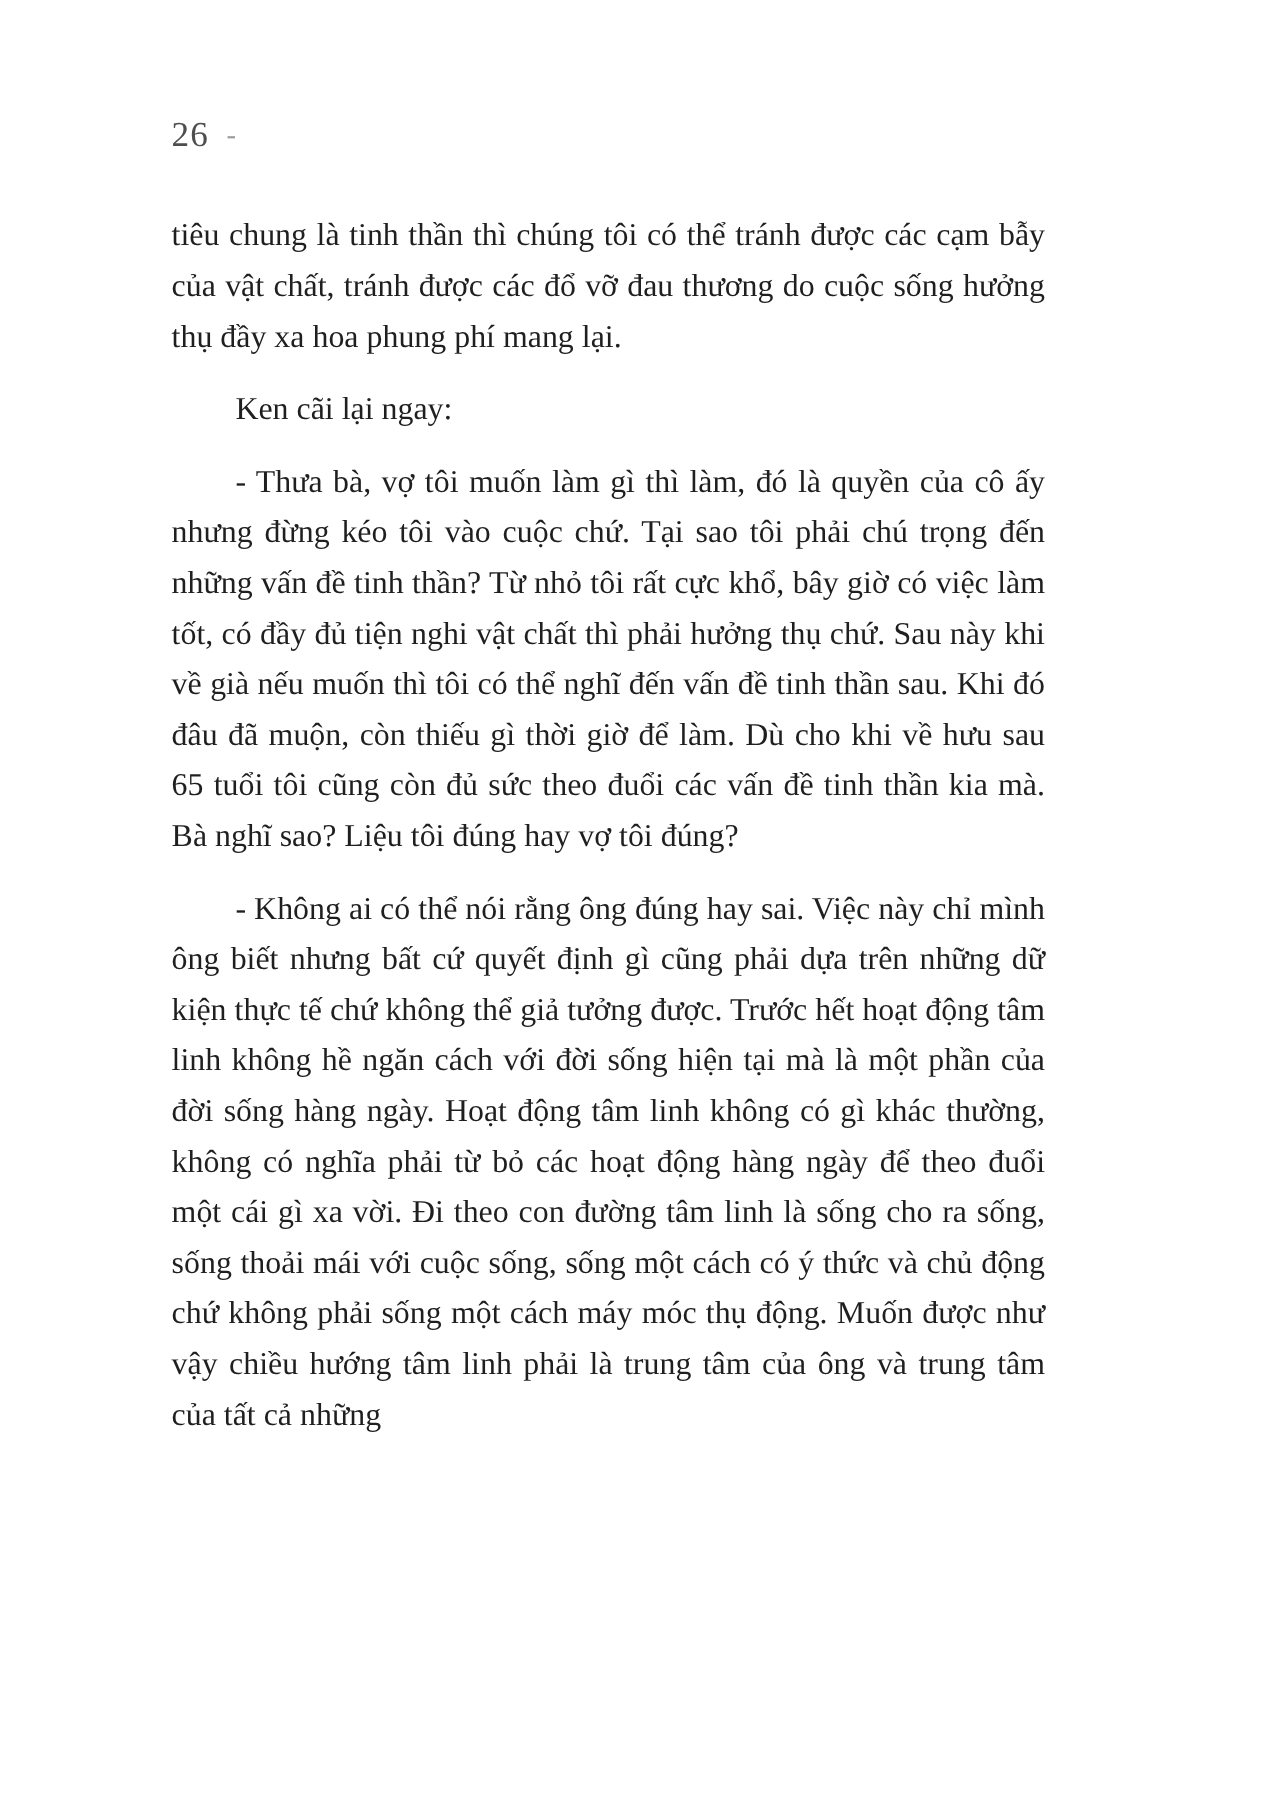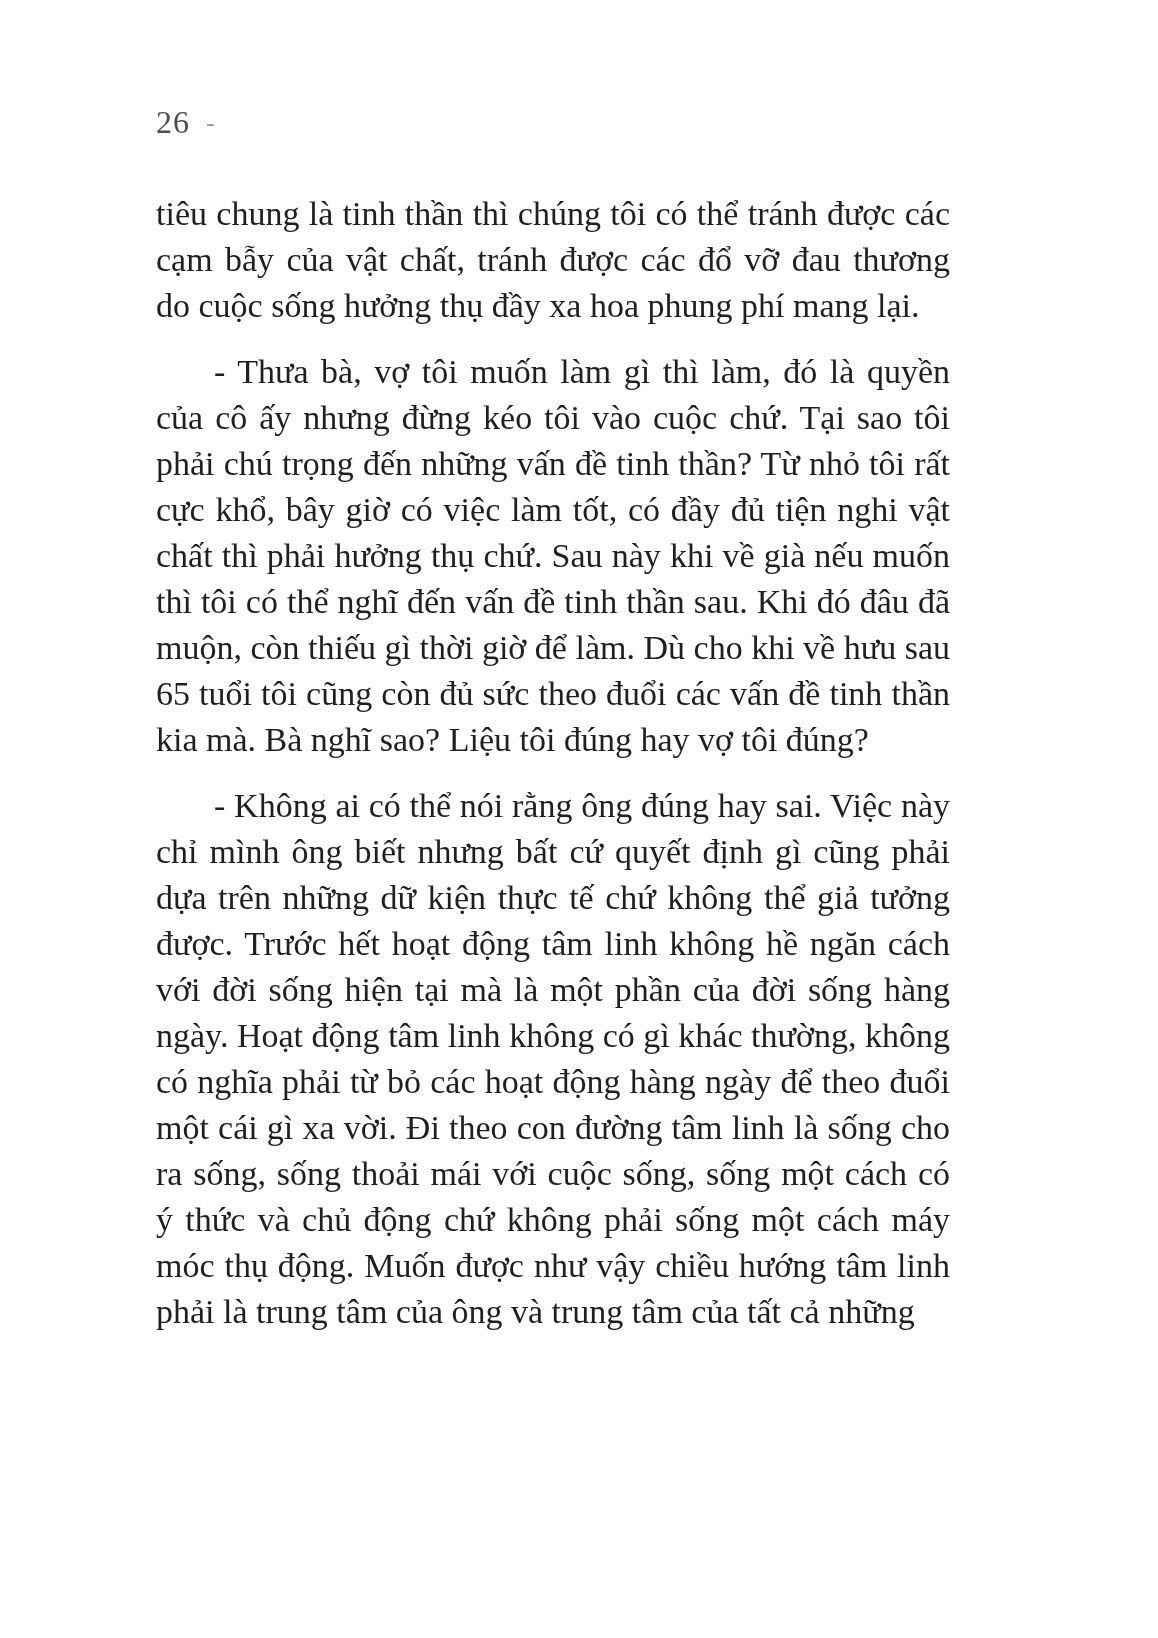--- a/index.html
+++ b/index.html
@@ -36,21 +36,21 @@
     position: relative;
     top: -2px;
   }
   .running-title {
     font-variant: small-caps;
     font-size: 23px;
     letter-spacing: 2.5px;
     color: #919191;
   }
   .body-text .para {
-    font-size: 34px;
+    font-size: 29px;
     line-height: 46px;
     text-align: justify;
     text-justify: inter-word;
     margin: 0 0 20px 0;
   }
   .body-text .para.indent {
     text-indent: 58px;
   }
 </style>
 </head>
@@ -58,17 +58,18 @@
 
 <div class="page">
 
   <header class="running-header">
     <span class="page-number">26</span>
     <span class="separator">-</span>
   </header>
 
   <main class="body-text">
       <p class="para">tiêu chung là tinh thần thì chúng tôi có thể tránh được các cạm bẫy của vật chất, tránh được các đổ vỡ đau thương do cuộc sống hưởng thụ đầy xa hoa phung phí mang lại.</p>
+      <p class="para indent">Ken cãi lại ngay:</p>
       <p class="para indent">- Thưa bà, vợ tôi muốn làm gì thì làm, đó là quyền của cô ấy nhưng đừng kéo tôi vào cuộc chứ. Tại sao tôi phải chú trọng đến những vấn đề tinh thần? Từ nhỏ tôi rất cực khổ, bây giờ có việc làm tốt, có đầy đủ tiện nghi vật chất thì phải hưởng thụ chứ. Sau này khi về già nếu muốn thì tôi có thể nghĩ đến vấn đề tinh thần sau. Khi đó đâu đã muộn, còn thiếu gì thời giờ để làm. Dù cho khi về hưu sau 65 tuổi tôi cũng còn đủ sức theo đuổi các vấn đề tinh thần kia mà. Bà nghĩ sao? Liệu tôi đúng hay vợ tôi đúng?</p>
       <p class="para indent">- Không ai có thể nói rằng ông đúng hay sai. Việc này chỉ mình ông biết nhưng bất cứ quyết định gì cũng phải dựa trên những dữ kiện thực tế chứ không thể giả tưởng được. Trước hết hoạt động tâm linh không hề ngăn cách với đời sống hiện tại mà là một phần của đời sống hàng ngày. Hoạt động tâm linh không có gì khác thường, không có nghĩa phải từ bỏ các hoạt động hàng ngày để theo đuổi một cái gì xa vời. Đi theo con đường tâm linh là sống cho ra sống, sống thoải mái với cuộc sống, sống một cách có ý thức và chủ động chứ không phải sống một cách máy móc thụ động. Muốn được như vậy chiều hướng tâm linh phải là trung tâm của ông và trung tâm của tất cả những</p>
     </main>
 
 </div>
 
 </body></html>

